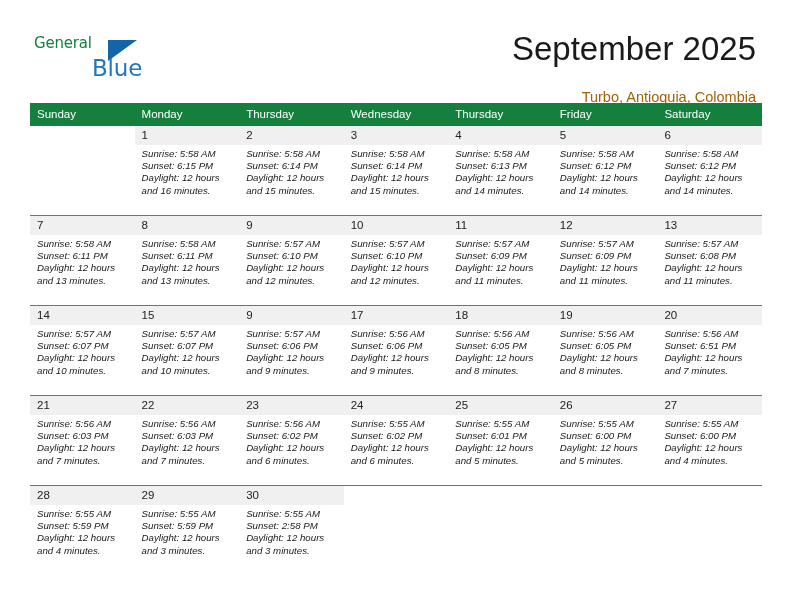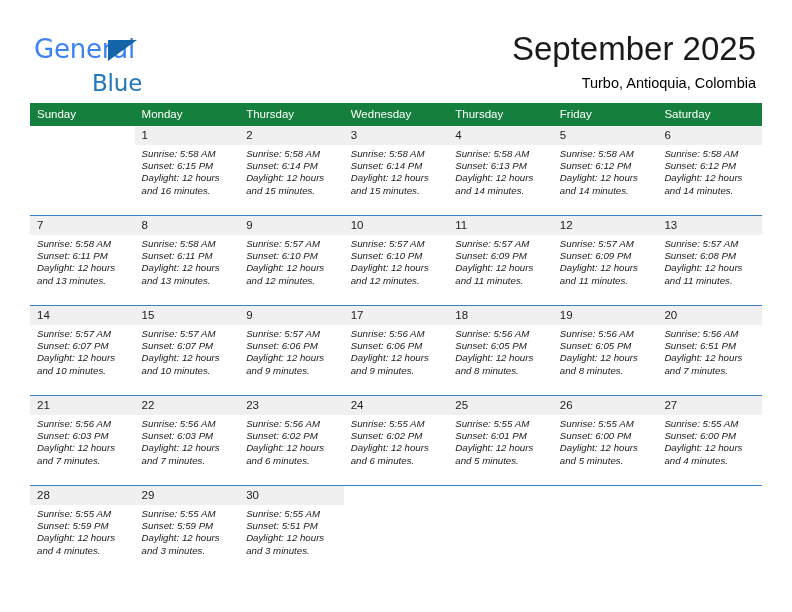--- a/index.html
+++ b/index.html
@@ -34,36 +34,35 @@
     position: absolute;
     left: 34px;
     top: 36px;
     width: 130px;
     height: 48px;
   }
   .logo-general {
     position: absolute;
     left: 0;
     top: 0;
-    font-size: 26px;
+    font-size: 15px;
     letter-spacing: -0.2px;
-    color: #3b82f6;
+    color: #15803d;
     font-family: "DejaVu Sans", sans-serif;
     line-height: 1;
   }
   .logo-blue {
     position: absolute;
     left: 58px;
     top: 21px;
     font-size: 23px;
     letter-spacing: -0.2px;
     color: #2277bb;
     font-family: "DejaVu Sans", sans-serif;
     line-height: 1;
-    margin-top: 15px;
   }
   .logo-tri {
     position: absolute;
     left: 74px;
     top: 4px;
     width: 0;
     height: 0;
     border-left: 29px solid #1464aa;
     border-bottom: 21px solid transparent;
   }
@@ -75,23 +74,23 @@
     text-align: right;
   }
   .month-title {
     font-size: 33px;
     color: #1a1a1a;
     font-family: "Liberation Sans", sans-serif;
     line-height: 1.15;
     white-space: nowrap;
   }
   .location {
-    margin-top: 7px;
+    margin-top: 21px;
     font-size: 14.5px;
-    color: #000000;
+    color: #a16207;
     font-family: "Liberation Sans", sans-serif;
     white-space: nowrap;
   }
 
   
   .calendar {
     position: absolute;
     left: 30px;
     top: 103px;
     width: 732px;
@@ -514,21 +513,21 @@
                 <div>Daylight: 12 hours</div>
                 <div>and 3 minutes.</div>
               </div>
             </div>
           </td>
           <td>
             <div class="cell filled">
               <div class="daynum">30</div>
               <div class="details">
                 <div>Sunrise: 5:55 AM</div>
-                <div>Sunset: 5:51 PM</div>
+                <div>Sunset: 2:58 PM</div>
                 <div>Daylight: 12 hours</div>
                 <div>and 3 minutes.</div>
               </div>
             </div>
           </td>
           <td>
             <div class="cell blank">
               <div class="daynum"></div>
             </div>
           </td>

